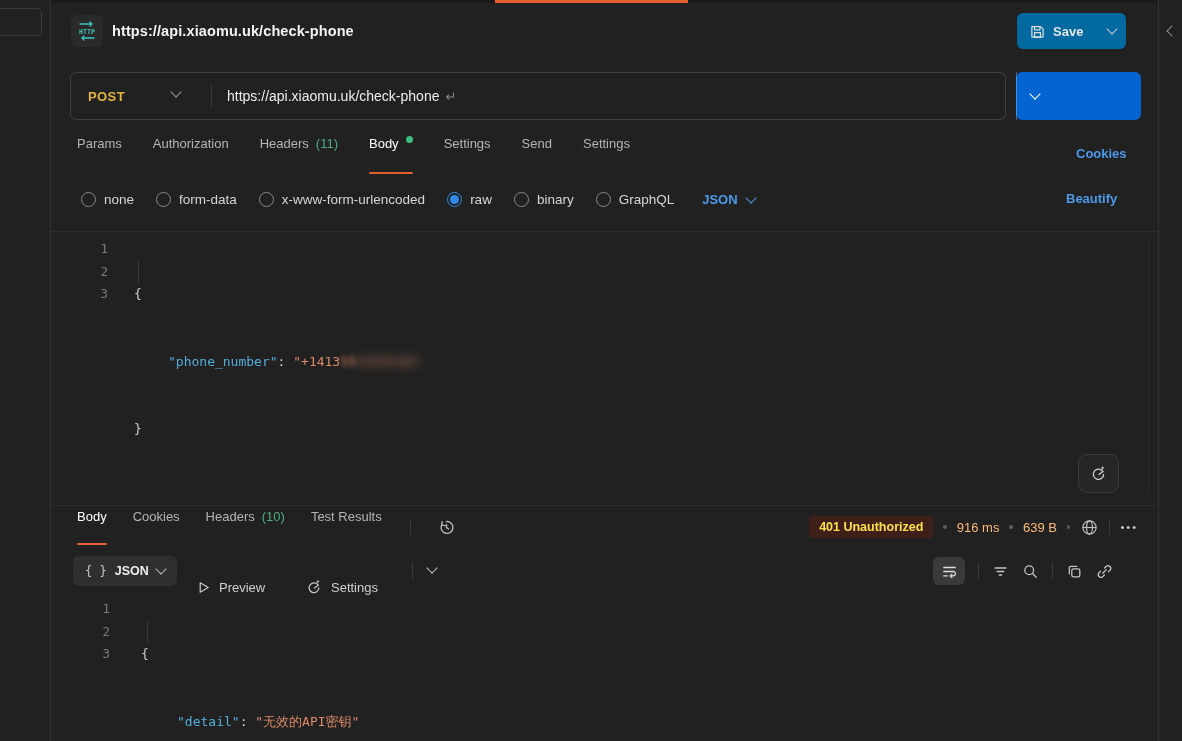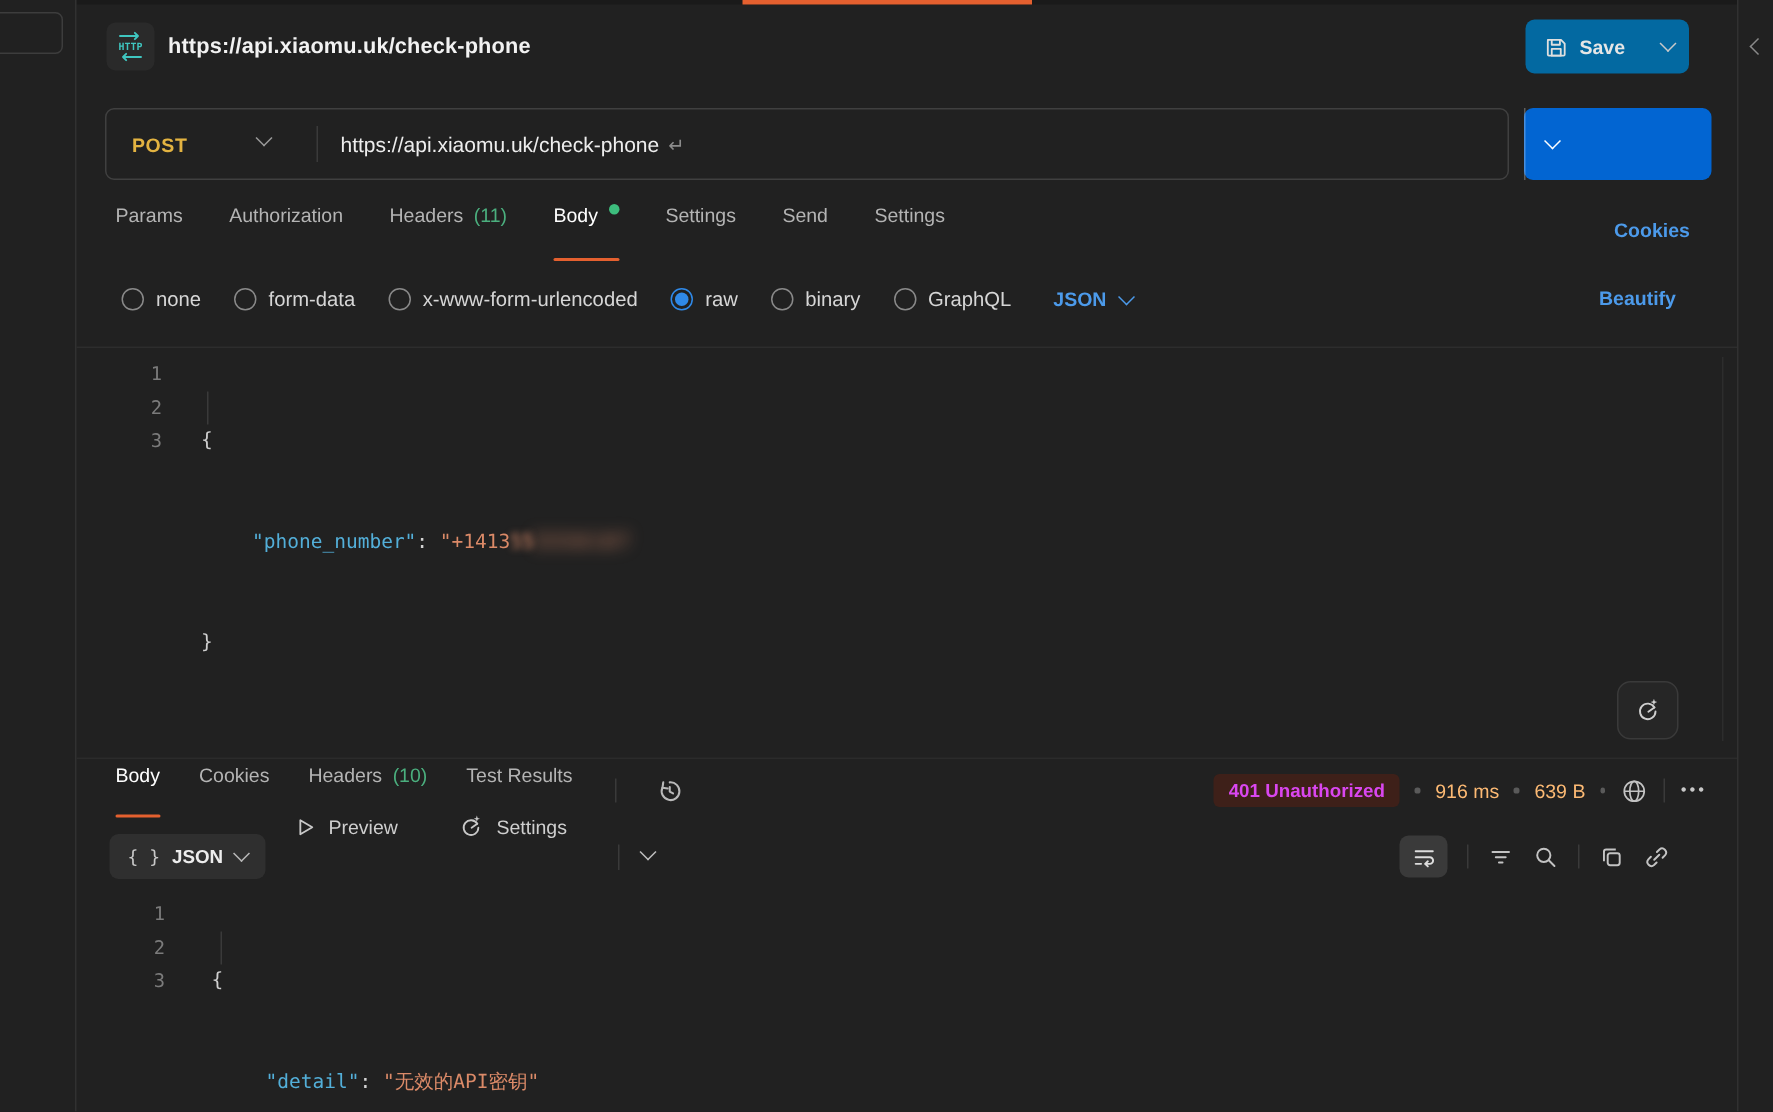--- a/index.html
+++ b/index.html
@@ -74,32 +74,32 @@
   .guide{position:absolute;width:1px;background:#3a3a3a}
   #postbot-btn{position:absolute;left:1027px;top:222px;width:39px;height:37px;border:1px solid #3a3a3a;border-radius:9px;background:#262626;display:flex;align-items:center;justify-content:center}
   #req-editor .edge{position:absolute;left:1097px;top:6px;width:1px;height:256px;background:#2d2d2d}
 
   
   #resp-sep{left:51px;top:505px;width:1107px;height:1px;background:#2b2b2b}
   #resp-tabs{left:77px;top:509px;height:36px;display:flex;gap:26px;align-items:stretch;font-size:13px;color:#B4B4B4}
   #resp-tabs .tdiv{width:1px;height:16px;background:#3a3a3a;align-self:center;margin-left:2px}
   .icon-btn{display:flex;align-items:center;justify-content:center;color:#C3C3C3}
   #resp-meta{right:44px;top:509px;height:36px;display:flex;align-items:center;gap:10px}
-  .badge{background:#3E2019;color:#d946ef;font-weight:700;font-size:12.5px;padding:4px 10px;border-radius:4px}
+  .badge{background:#3E2019;color:#fde047;font-weight:700;font-size:12.5px;padding:4px 10px;border-radius:4px}
   .sep-dot{width:3.5px;height:3.5px;border-radius:50%;background:#5a5a5a}
   .meta-text{color:#fdba74;font-size:13px}
   #resp-meta .vdiv{height:16px}
   .more{color:#C8C8C8;font-size:11px;letter-spacing:2px}
 
   
   #fmt-btn{left:73px;top:556px;height:30px;background:#2F2F2F;border-radius:6px;display:flex;align-items:center;gap:8px;padding:0 12px;font-size:12.5px;box-sizing:border-box}
   #fmt-btn .braces{color:#C9C9C9;font-size:12px}
   #fmt-btn .fname{color:#EDEDED;font-weight:700}
   #fmt-btn .chev{color:#B9B9B9}
-  .tool-label-btn{top:536px;height:30px;display:flex;align-items:center;gap:8px;color:#CFCFCF;font-size:13px}
+  .tool-label-btn{top:572px;height:30px;display:flex;align-items:center;gap:8px;color:#CFCFCF;font-size:13px}
   #preview-btn{left:196px}
   #visualize-btn{left:305px}
   #tool-div{left:412px;top:563px;height:17px}
   #tool-chev{left:428px;top:568px;color:#BFBFBF}
   #resp-tools{left:933px;top:557px;display:flex;align-items:center;gap:13px;height:28px}
   #wrap-btn{width:32px;height:28px;background:#3A3A3A;border-radius:6px}
   #resp-tools .vdiv{height:16px}
 
   #resp-editor{left:51px;top:596px;width:1107px;height:145px}
 </style>

